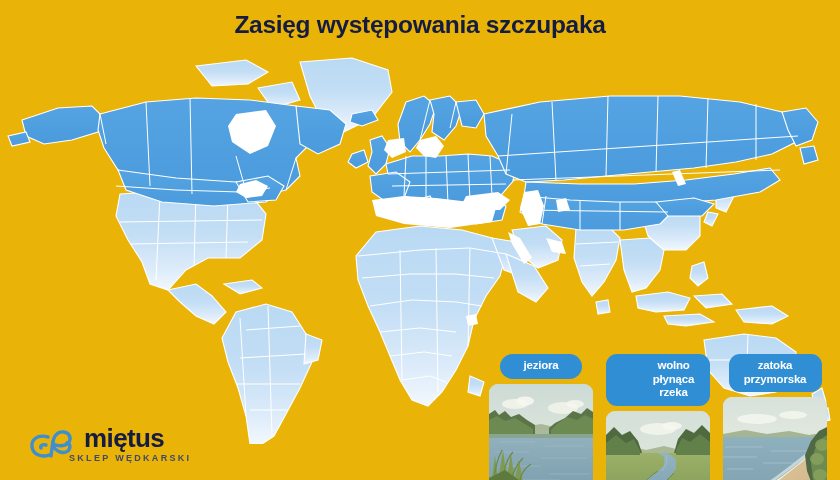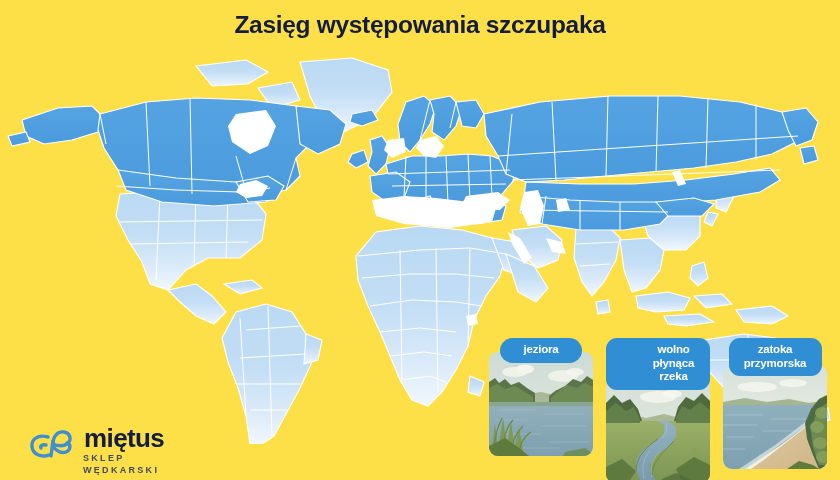--- a/index.html
+++ b/index.html
@@ -5,21 +5,21 @@
   html, body {
     margin: 0; padding: 0;
     width: 840px; height: 480px;
     background: #ffffff;
     overflow: hidden;
     font-family: "Liberation Sans", sans-serif;
   }
   #stage {
     position: relative;
     width: 840px; height: 480px;
-    background: #fde047;
+    background: #eab308;
   }
 
   
   #page-title {
     position: absolute;
     top: 11px; left: 0; width: 840px;
     text-align: center;
     font-size: 24.5px;
     font-weight: bold;
     letter-spacing: -0.3px;
@@ -46,21 +46,21 @@
     width: 104px;
     top: 0;
   }
   .card-1 { left: 0px; }
   .card-2 { left: 117px; }
   .card-3 { left: 234px; }
 
   .card-badge {
     position: relative;
     z-index: 3;
-    margin: 0 auto;
+    margin: 16px auto;
     background: #2f8ed4;
     color: #ffffff;
     font-weight: bold;
     font-size: 11.5px;
     line-height: 13.5px;
     text-align: center;
     border-radius: 11px;
     padding: 5px 9px 6px 9px;
     box-sizing: border-box;
     white-space: pre-line;
@@ -92,21 +92,21 @@
     width: 48px; height: 40px;
   }
   #logo-wordmark {
     position: absolute; left: 55px; top: 2px;
     font-size: 26px; font-weight: bold;
     color: #141c42; letter-spacing: -0.6px;
     line-height: 30px;
     text-align: center;
   }
   #logo-tagline {
-    position: absolute; left: 54px; top: 31px;
+    position: absolute; left: 40px; top: 31px;
     font-size: 9px; font-weight: bold;
     color: #3f4a6b; letter-spacing: 2.3px;
     line-height: 12px;
   }
 </style>
 </head>
 <body>
 
 <div id="stage">
 

